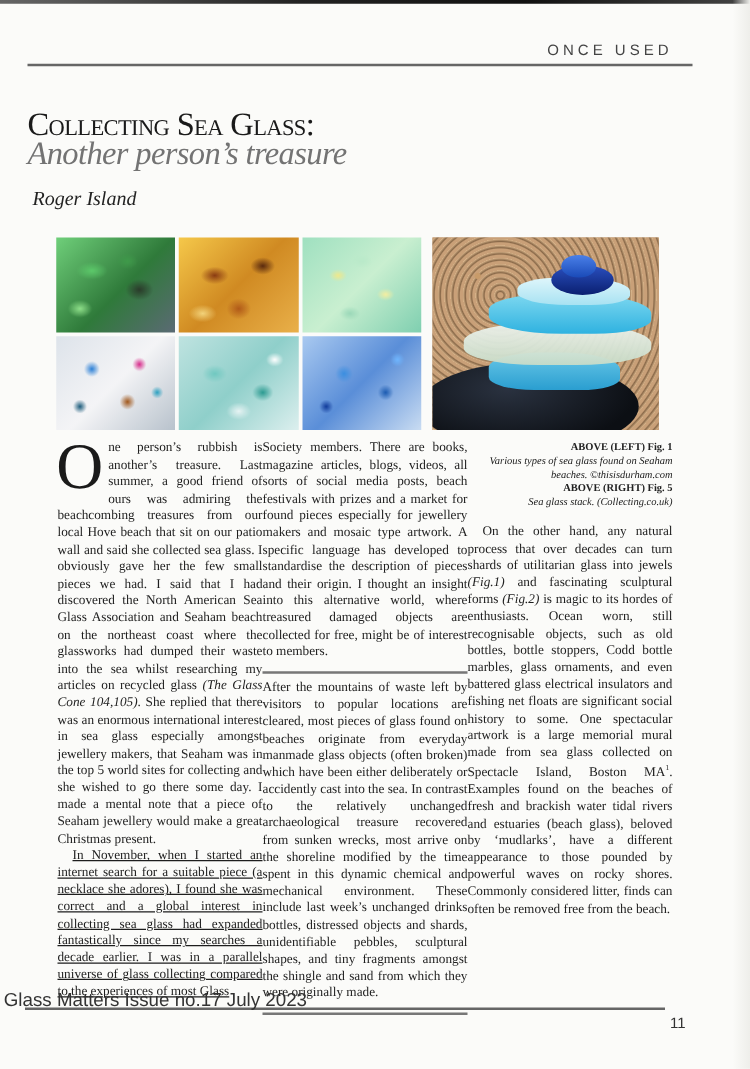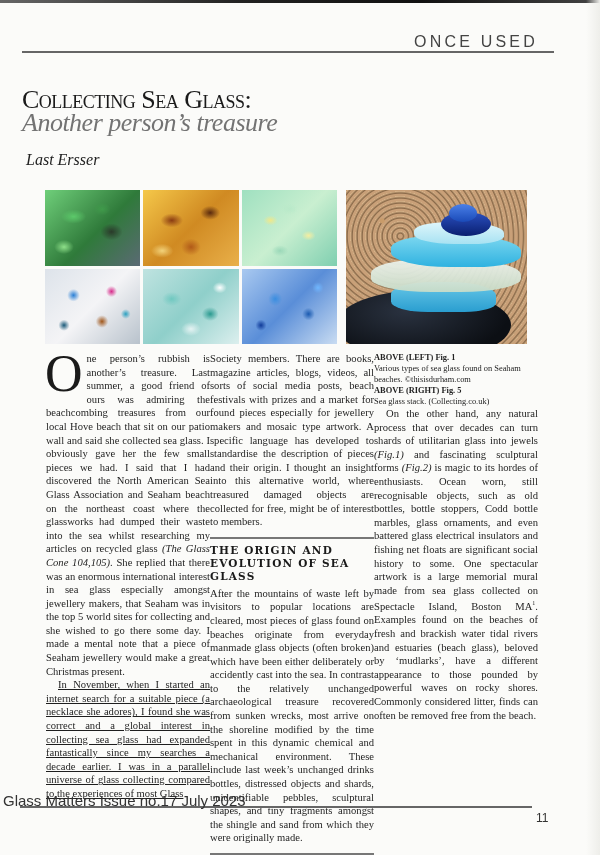--- a/index.html
+++ b/index.html
@@ -9,21 +9,21 @@
       font-family: "Liberation Serif", "DejaVu Serif", serif;
       color: #1e1e1e;
     }
     .top-edge {
       position: absolute; left: 0; top: 0; width: 600px; height: 3px;
       background: linear-gradient(to right, #666, #222 40%, #111 70%, #444);
     }
     .running-head {
       position: absolute; right: 62px; top: 33px;
       font-family: "Liberation Sans", "DejaVu Sans", sans-serif;
-      font-size: 16px; letter-spacing: 3.2px; color: #444;
+      font-size: 12px; letter-spacing: 3.2px; color: #444;
     }
     .head-rule {
       position: absolute; left: 22px; top: 51px; width: 532px; height: 1.5px;
       background: #666;
     }
     .title-main {
       position: absolute; left: 22px; top: 85px;
       font-size: 26px; line-height: 30px; letter-spacing: -0.5px; color: #1a1a1a;
       font-variant: small-caps;
     }
@@ -106,25 +106,25 @@
       color: #1a1a1a;
     }
     .section-rule { height: 2px; background: #777; margin: 8px 0 5px 0; }
     .section-head {
       font-family: "DejaVu Serif", serif; font-weight: bold;
       font-size: 10.5px; line-height: 13px; letter-spacing: 1.2px;
       text-transform: uppercase; color: #1a1a1a; margin-bottom: 4px;
       text-align: left;
     }
     .caption {
-      font-size: 8.4px; line-height: 11px; color: #222; margin-bottom: 0;
-      text-align: left;
+      font-size: 8.4px; line-height: 11px; color: #222; margin-bottom: 12px;
+      text-align: right;
     }
     .caption .lbl { font-weight: bold; display: block; }
-    .caption .desc { display: block; }
+    .caption .desc { font-style: italic; display: block; }
     .foot-rule {
       position: absolute; left: 20px; top: 806px; width: 512px; height: 1.5px;
       background: #666;
     }
     .foot-left {
       position: absolute; left: 3px; top: 792px;
       font-family: "Liberation Sans", "DejaVu Sans", sans-serif;
       font-size: 15px; color: #333;
     }
     .foot-right {
@@ -140,21 +140,21 @@
 </head>
 <body>
 
 <div class="top-edge"></div>
 
 <div class="running-head">ONCE USED</div>
 <div class="head-rule"></div>
 
 <div class="title-main">Collecting Sea Glass:</div>
 <div class="title-sub">Another person’s treasure</div>
-<div class="byline">Last Ersser</div>
+<div class="byline">Roger Island</div>
 
 <div class="photo-grid">
   <div class="photo p-green" title="green sea glass"></div>
   <div class="photo p-amber" title="amber sea glass"></div>
   <div class="photo p-mint" title="mint and yellow sea glass"></div>
   <div class="photo p-multi" title="multicoloured sea glass"></div>
   <div class="photo p-seafoam" title="seafoam and white sea glass"></div>
   <div class="photo p-blue" title="blue sea glass"></div>
 </div>
 
@@ -169,21 +169,20 @@
 </div>
 
 <div class="col col-1">
   <p><span class="dropcap">O</span><span>ne person’s rubbish is another’s treasure. Last summer, a good friend of ours was admiring the beachcombing treasures from our local Hove beach that sit on our patio wall and said she collected sea glass. I obviously gave her the few small pieces we had. I said that I had discovered the North American Sea Glass Association and Seaham beach on the northeast coast where the glassworks had dumped their waste into the sea whilst researching my articles on recycled glass </span><i>(The Glass Cone 104,105)</i><span>. She replied that there was an enormous international interest in sea glass especially amongst jewellery makers, that Seaham was in the top 5 world sites for collecting and she wished to go there some day. I made a mental note that a piece of Seaham jewellery would make a great Christmas present.</span></p>
   <p><span>In November, when I started an internet search for a suitable piece (a necklace she adores), I found she was correct and a global interest in collecting sea glass had expanded fantastically since my searches a decade earlier. I was in a parallel universe of glass collecting compared to the experiences of most Glass</span></p>
 </div>
 
 <div class="col col-2">
   <div style="height: auto; text-align: justify;">Society members. There are books, magazine articles, blogs, videos, all sorts of social media posts, beach festivals with prizes and a market for found pieces especially for jewellery makers and mosaic type artwork. A specific language has developed to standardise the description of pieces and their origin. I thought an insight into this alternative world, where treasured damaged objects are collected for free, might be of interest to members.</div>
   <div class="section-rule"></div>
-  <div class="section-head">The Origin and Evolution of Sea Glass</div>
   <p><span>After the mountains of waste left by visitors to popular locations are cleared, most pieces of glass found on beaches originate from everyday manmade glass objects (often broken) which have been either deliberately or accidently cast into the sea. In contrast to the relatively unchanged archaeological treasure recovered from sunken wrecks, most arrive on the shoreline modified by the time spent in this dynamic chemical and mechanical environment. These include last week’s unchanged drinks bottles, distressed objects and shards, unidentifiable pebbles, sculptural shapes, and tiny fragments amongst the shingle and sand from which they were originally made.</span></p>
   <div class="section-rule"></div>
 
 </div>
 
 <div class="col col-3">
   <div class="caption">
     <span class="lbl">ABOVE (LEFT) Fig. 1</span>
     <span class="desc">Various types of sea glass found on Seaham beaches. ©thisisdurham.com</span>
     <span class="lbl">ABOVE (RIGHT) Fig. 5</span>

